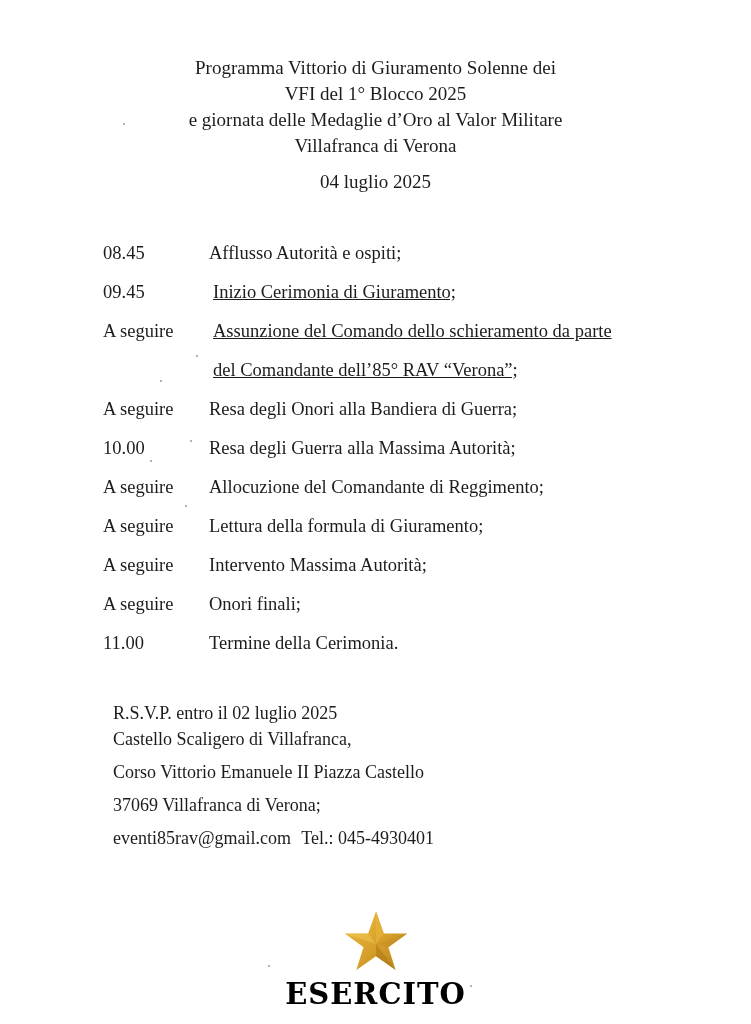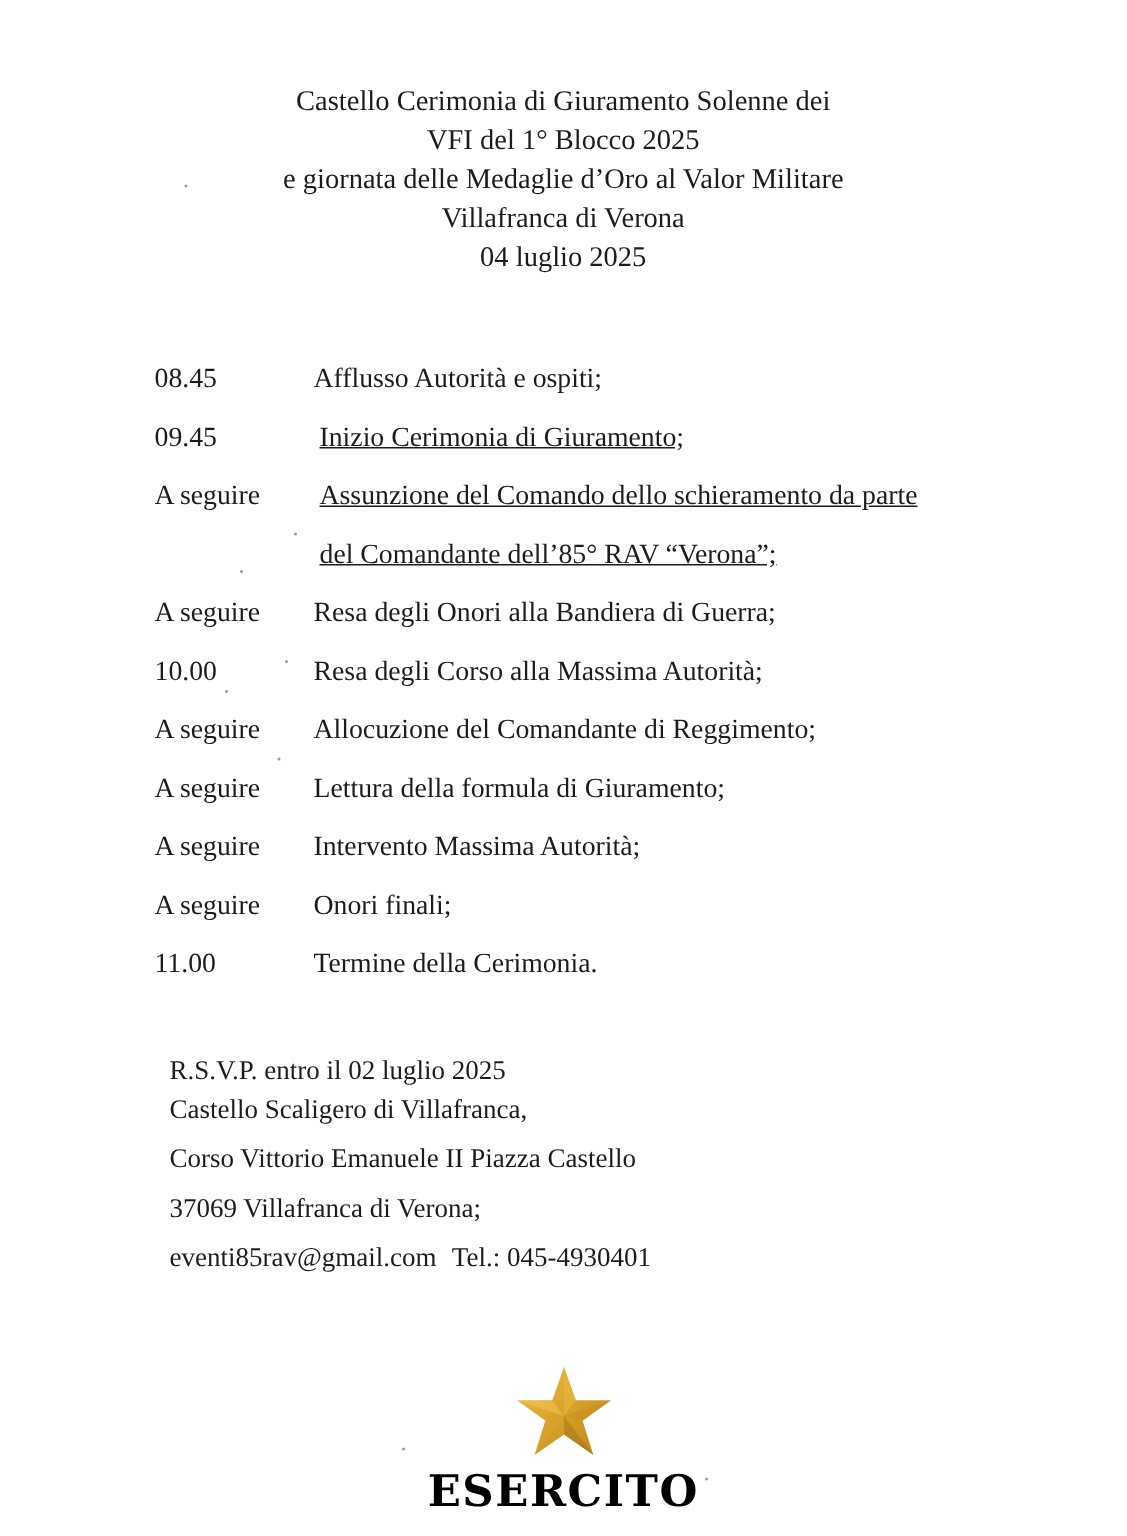--- a/index.html
+++ b/index.html
@@ -18,21 +18,21 @@
     .header {
       position: absolute;
       left: 0;
       top: 55px;
       width: 751px;
       text-align: center;
       font-size: 19px;
       line-height: 26px;
     }
     .header .line { display: block; }
-    .header .date { }
+    .header .date { margin-top: 10px; }
 
     .program {
       position: absolute;
       left: 103px;
       top: 240px;
       width: 620px;
       font-size: 18.5px;
     }
     .row {
       position: relative;
@@ -91,21 +91,21 @@
       width: 2px;
       height: 2px;
       background: #9a9a9a;
       border-radius: 1px;
     }
   </style>
 </head>
 <body>
 
 <div class="header">
-  <span class="line">Castello Cerimonia di Giuramento Solenne dei</span>
+  <span class="line">Programma Vittorio di Giuramento Solenne dei</span>
   <span class="line">VFI del 1° Blocco 2025</span>
   <span class="line">e giornata delle Medaglie d’Oro al Valor Militare</span>
   <span class="line">Villafranca di Verona</span>
   <span class="line date">04 luglio 2025</span>
 </div>
 
 <div class="program">
   <div class="row">
     <span class="time">08.45</span>
     <span class="desc">Afflusso Autorità e ospiti;</span>
@@ -121,21 +121,21 @@
   <div class="row indent2">
     <span class="time"></span>
     <span class="desc">del Comandante dell’85° RAV “Verona”;</span>
   </div>
   <div class="row">
     <span class="time">A seguire</span>
     <span class="desc">Resa degli Onori alla Bandiera di Guerra;</span>
   </div>
   <div class="row">
     <span class="time">10.00</span>
-    <span class="desc">Resa degli Corso alla Massima Autorità;</span>
+    <span class="desc">Resa degli Guerra alla Massima Autorità;</span>
   </div>
   <div class="row">
     <span class="time">A seguire</span>
     <span class="desc">Allocuzione del Comandante di Reggimento;</span>
   </div>
   <div class="row">
     <span class="time">A seguire</span>
     <span class="desc">Lettura della formula di Giuramento;</span>
   </div>
   <div class="row">

